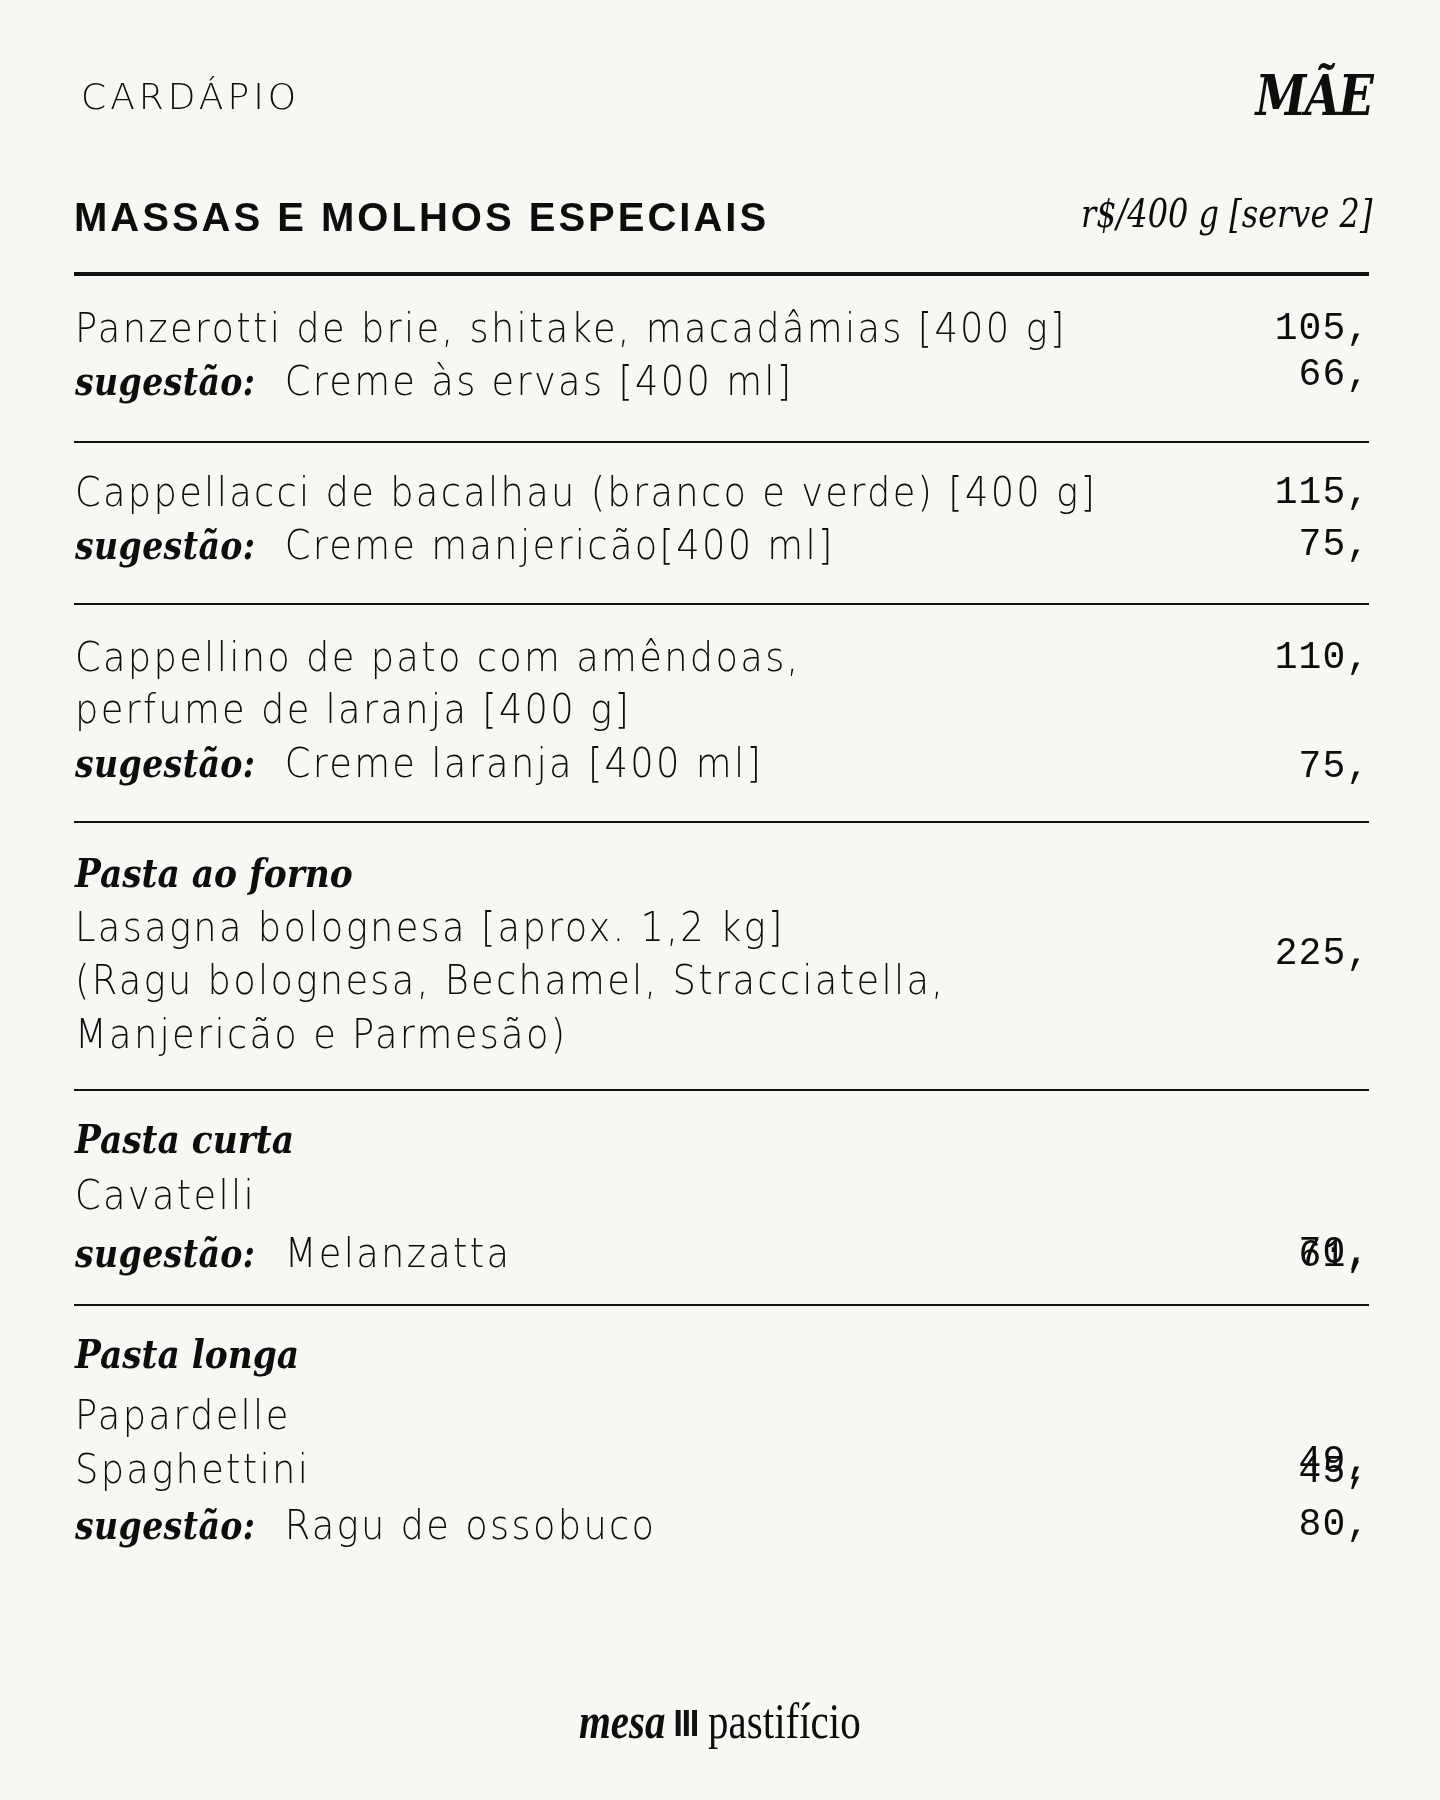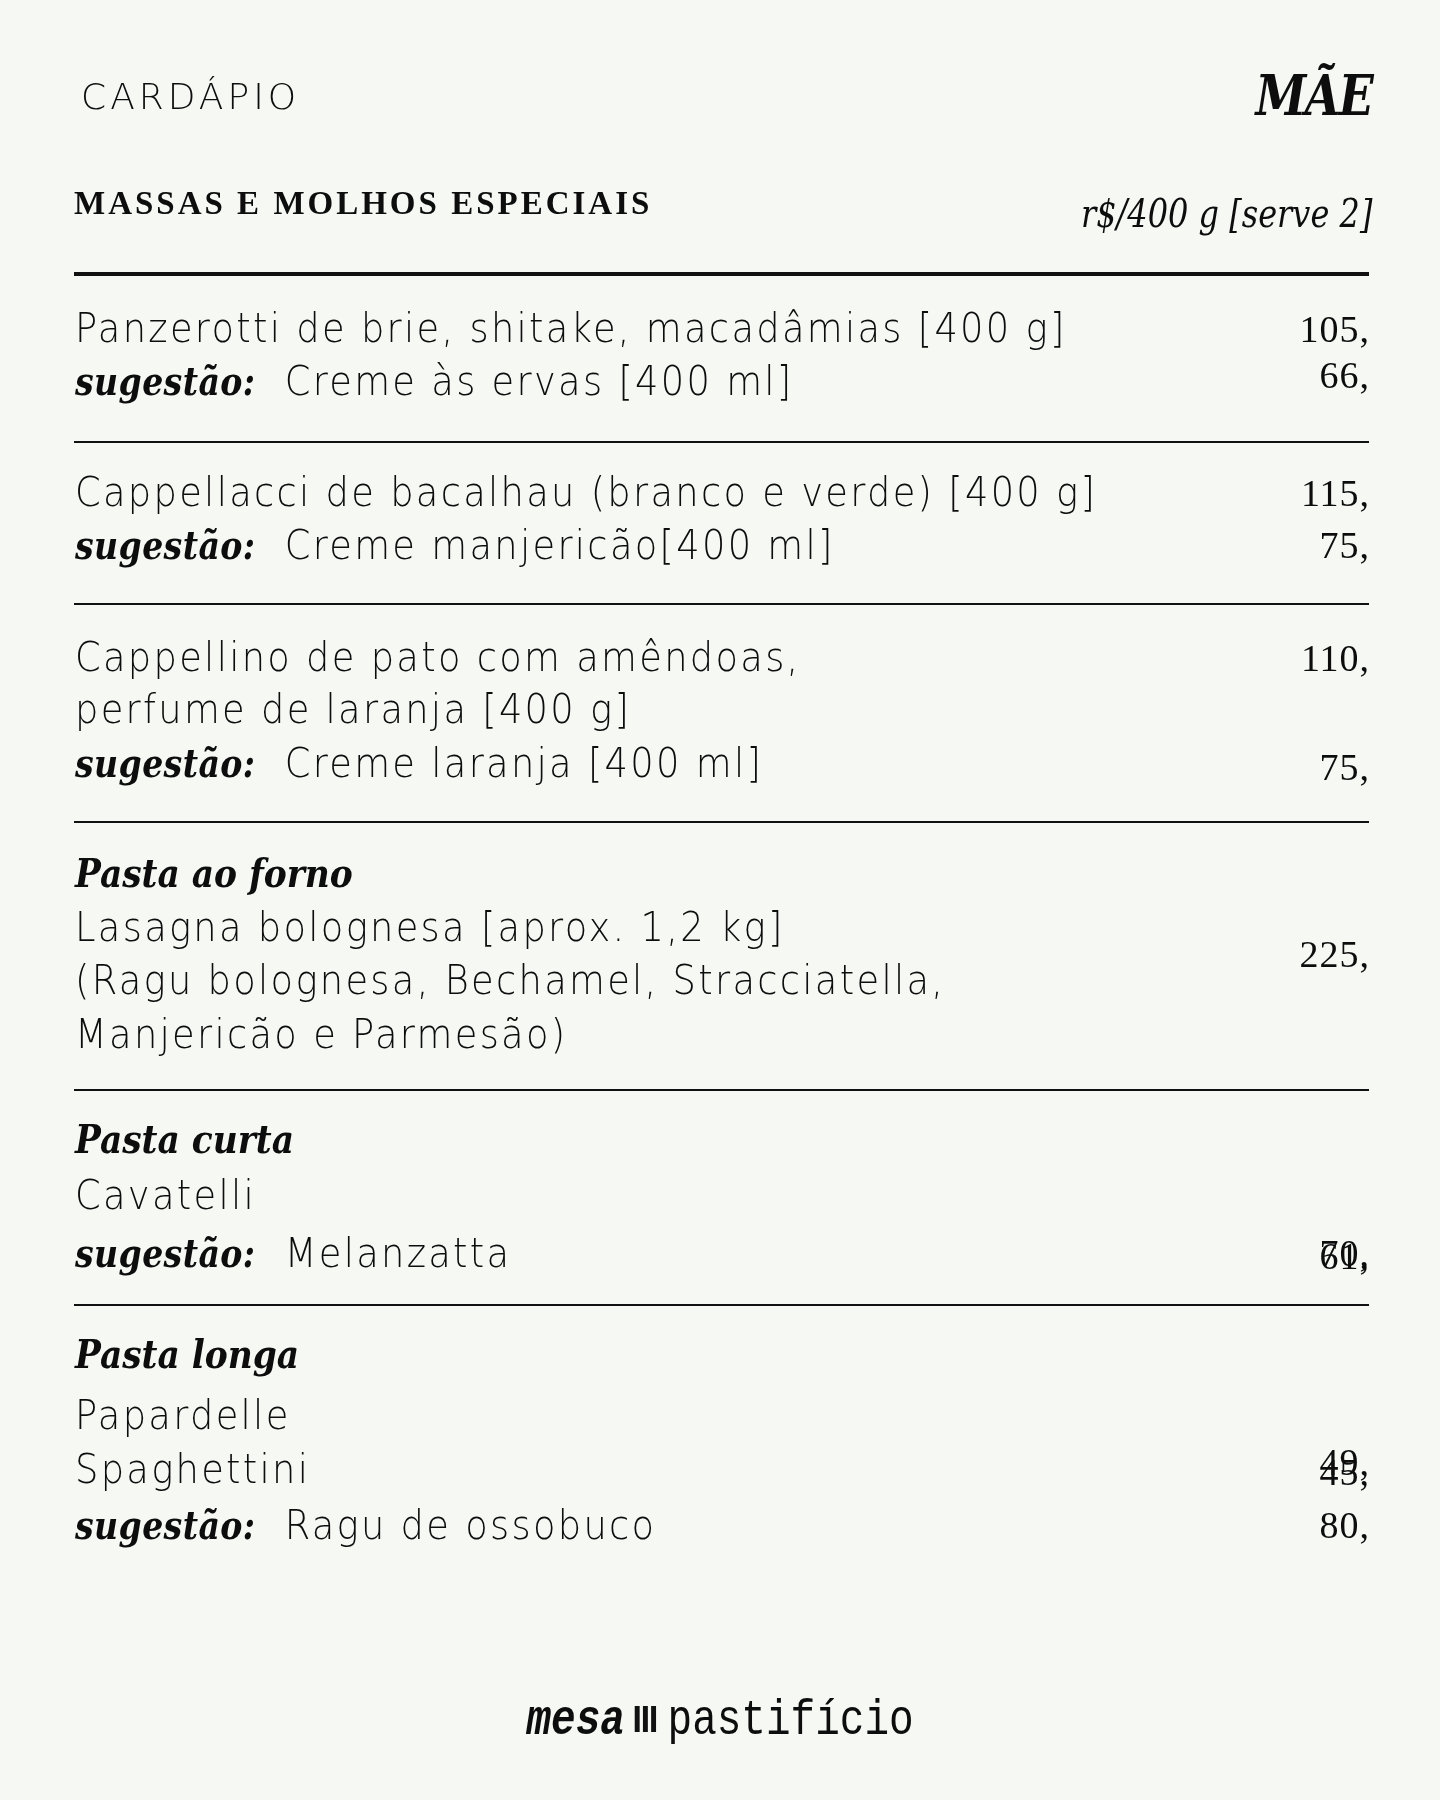--- a/index.html
+++ b/index.html
@@ -12,51 +12,51 @@
     .cardapio {
       left: 73px; top: 76px; font-size: 36px; letter-spacing: 4px;
       font-family: "DejaVu Sans", sans-serif; font-weight: 300; margin-left: 8px;
     }
     .mae {
       right: 68px; top: 62px; font-size: 56px; font-style: italic;
       font-family: "DejaVu Serif", serif; font-weight: bold; letter-spacing: -2px;
       transform: scaleX(0.82); transform-origin: right center;
     }
     .section-title {
-      left: 74px; top: 185px; font-size: 33px; font-weight: bold; letter-spacing: 3px;
-      font-family: Liberation Serif, serif;
+      left: 74px; top: 195px; font-size: 40px; font-weight: bold; letter-spacing: 3px;
+      font-family: Liberation Sans, sans-serif;
     }
     .unit-note {
       right: 68px; top: 190px; font-size: 40px; font-style: italic;
       font-family: "DejaVu Serif", serif; transform: scaleX(0.80); transform-origin: right center;
     }
     .rule { left: 74px; width: 1295px; height: 2px; background: #111; }
     .rule.thick { height: 4px; }
     .line {
       left: 75px; font-size: 40px; letter-spacing: 2.5px; white-space: nowrap;
       font-family: "DejaVu Sans", sans-serif; font-weight: 300;
       transform: scaleX(0.92); transform-origin: left center;
     }
     .line .sug {
       font-family: "DejaVu Serif", serif; font-style: italic; font-weight: bold;
       letter-spacing: 0.5px; margin-right: 10px; display: inline-block;
       transform: scaleX(0.9); transform-origin: left center;
     }
     .price {
       right: 70px; font-size: 38px; letter-spacing: 1px; 
-      font-family: Liberation Serif, serif; font-weight: 300;
+      font-family: Liberation Mono, monospace; font-weight: 300;
     }
     .cat {
       left: 75px; font-size: 40px; font-style: italic; font-weight: bold;
       font-family: "DejaVu Serif", serif; white-space: nowrap;
       transform: scaleX(0.86); transform-origin: left center;
     }
     .footer {
       left: 0; width: 1440px; top: 1690px; text-align: center; font-size: 50px;
-      font-family: Liberation Mono, monospace;
+      font-family: Liberation Serif, serif;
     }
     .footer-inner { display: inline-block; transform: scaleX(0.82); }
     .footer .mesa { font-style: italic; font-weight: bold; }
     .footer .bars { display: inline-block; margin: 0 10px 0 12px; vertical-align: 2px; }
     .footer .bars i { display: inline-block; width: 6px; height: 26px; background: #111; margin-right: 4px; }
     .footer .pastificio { font-weight: normal; }
   </style>
 </head>
 <body>
 

